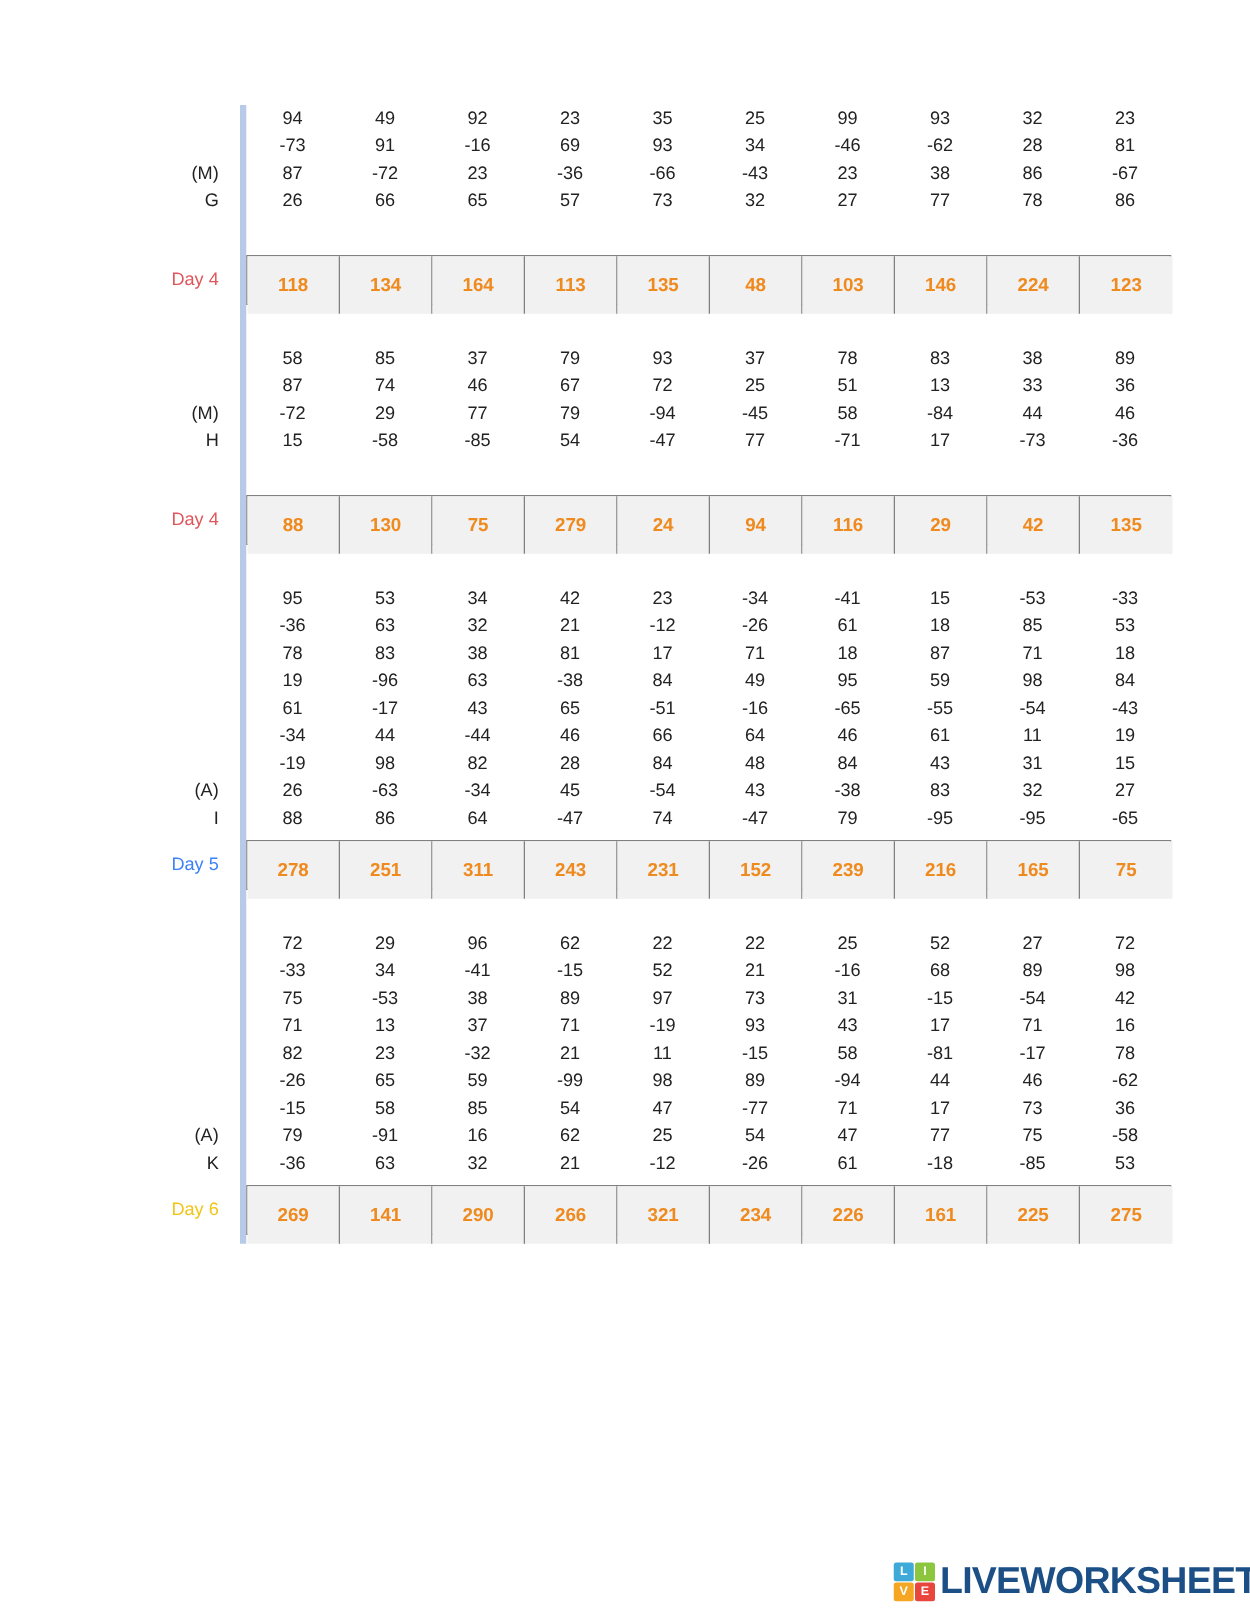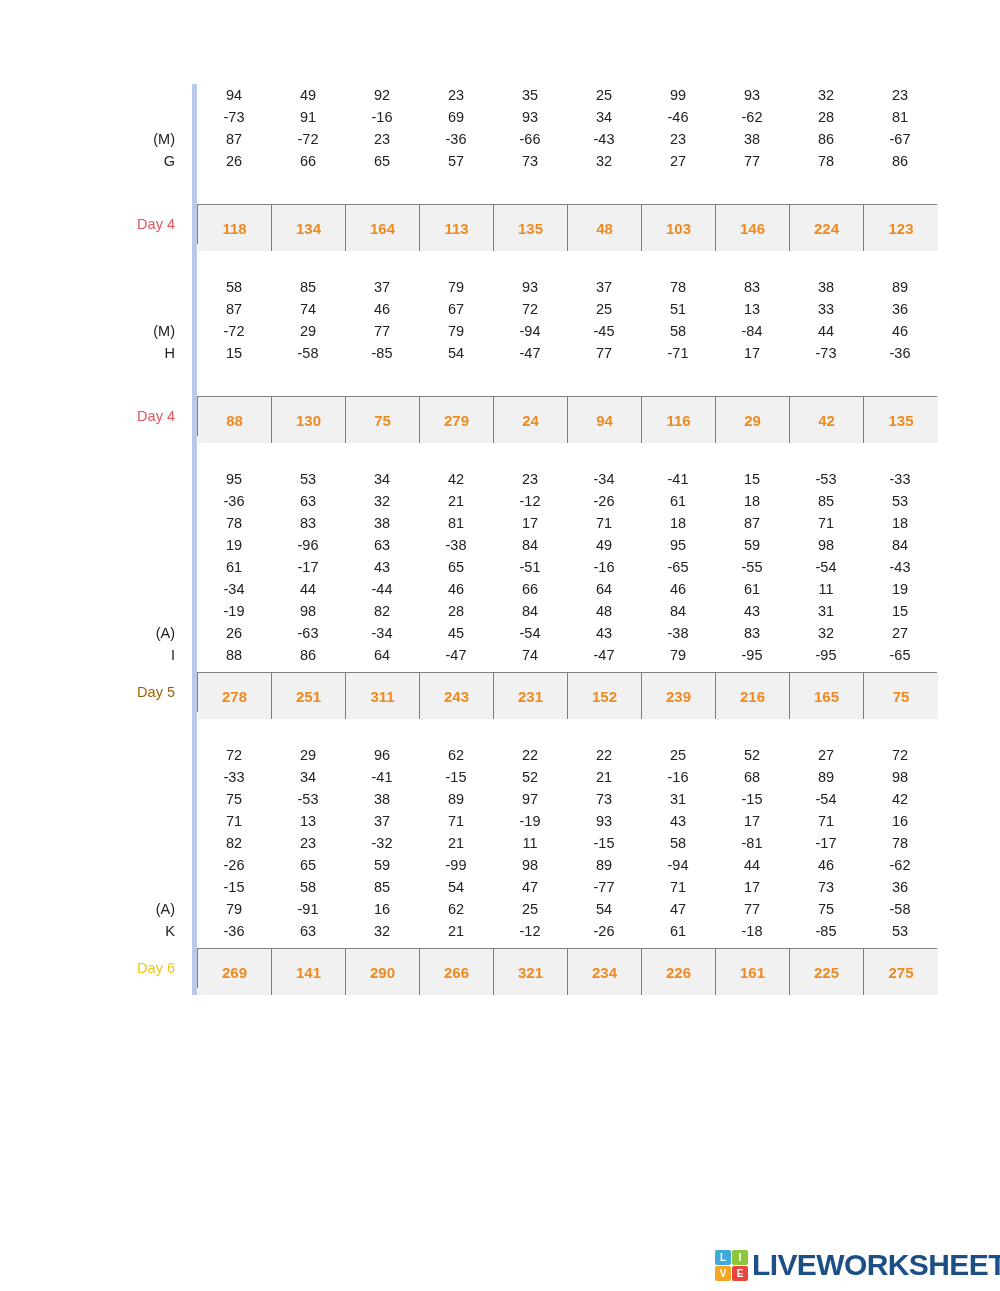--- a/index.html
+++ b/index.html
@@ -84,21 +84,21 @@
   .ansrow {
     display: flex;
     align-items: center;
     height: 52px;
   }
   .ansrow .rowlabel {
     font-size: 14.5px;
     font-weight: 400;
   }
   .daylabel-4 { color: #e0565b; }
-  .daylabel-5 { color: #a16207; }
+  .daylabel-5 { color: #3b82f6; }
   .daylabel-6 { color: #f0c419; }
 
   .ansboxes {
     display: flex;
     flex: 0 0 740px;
     width: 740px;
     height: 40px;
     border: 1px solid #808080;
     box-sizing: border-box;
     background: #f1f1f1;

